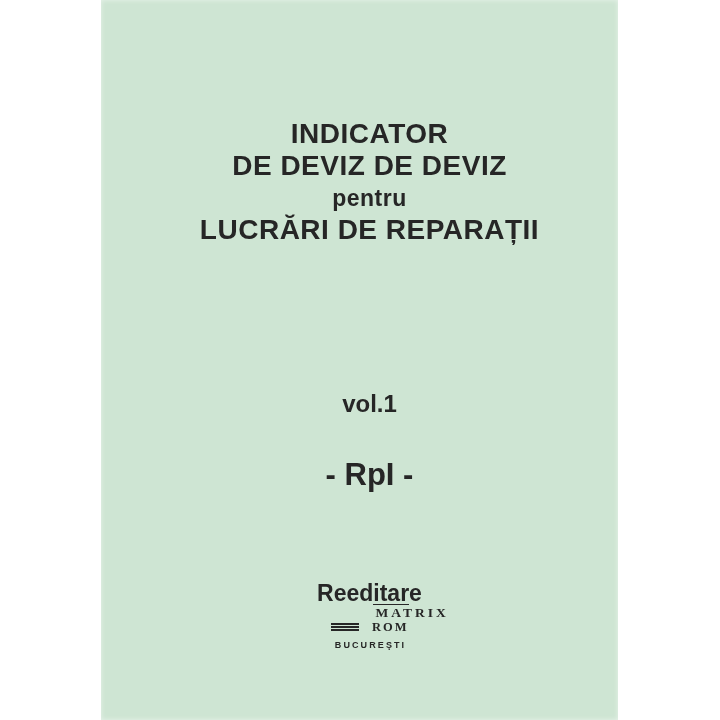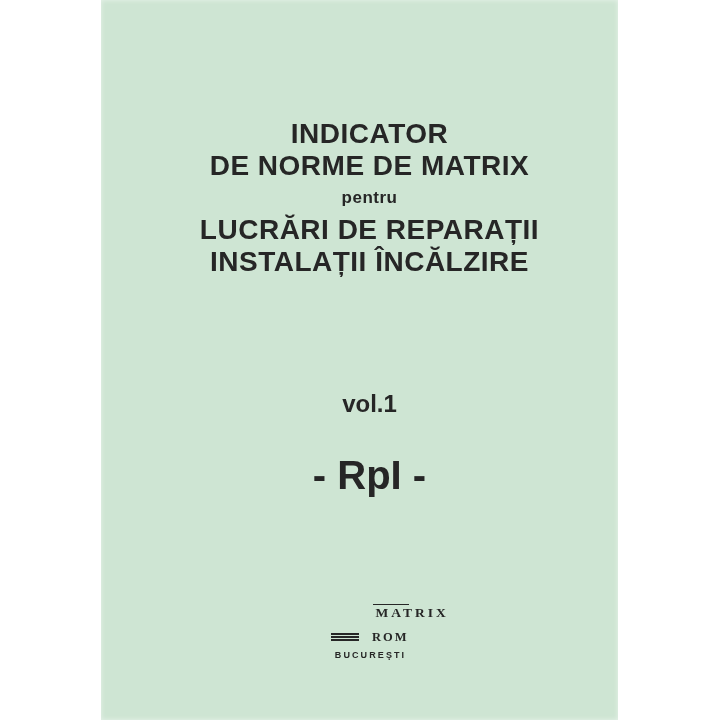--- a/index.html
+++ b/index.html
@@ -35,35 +35,35 @@
     color: var(--text);
   }
   .title-block {
     top: 118px;
     font-weight: bold;
     font-size: 28px;
     line-height: 32px;
     letter-spacing: 0.5px;
   }
   .title-connector {
-    font-size: 17px;
+    font-size: 23px;
     text-align: center;
   }
   .volume-block {
     top: 391px;
     font-weight: bold;
     font-size: 24px;
     line-height: 26px;
   }
   .code-year-block {
     top: 458px;
     font-weight: bold;
   }
   .series-code {
-    font-size: 40px;
+    font-size: 31px;
     line-height: 34px;
   }
   .year {
     font-size: 34px;
     line-height: 36px;
   }
   .edition-block {
     top: 581px;
     font-weight: bold;
     font-size: 23px;
@@ -87,21 +87,21 @@
     text-indent: 3px;
     border-top: 1.5px solid currentColor;
     padding-top: 1px;
     white-space: nowrap;
     margin-left: 42px;
   }
   .logo-row2 {
     display: flex;
     align-items: center;
     gap: 13px;
-    margin-top: 11px;
+    margin-top: 1px;
   }
   .logo-bars {
     flex: 1;
     display: flex;
     flex-direction: column;
     gap: 1.5px;
   }
   .logo-bar {
     height: 1.5px;
     background: currentColor;
@@ -125,32 +125,32 @@
   }
 </style>
 </head>
 <body>
 
 <div class="stage">
   <div class="cover">
 
     <div class="centered title-block">
       <div>INDICATOR</div>
-      <div>DE NORME DE MATRIX</div>
+      <div>DE DEVIZ DE DEVIZ</div>
       <div class="title-connector">pentru</div>
       <div>LUCRĂRI DE REPARAȚII</div>
-      <div>INSTALAȚII ÎNCĂLZIRE</div>
     </div>
 
     <div class="centered volume-block">vol.1</div>
 
     <div class="centered code-year-block">
       <div class="series-code">- RpI -</div>
     </div>
 
+    <div class="centered edition-block">Reeditare</div>
 
     <div class="centered logo-block">
       <div class="logo">
         <div class="logo-matrix">MATRIX</div>
         <div class="logo-row2">
           <div class="logo-bars">
             <div class="logo-bar"></div>
             <div class="logo-bar"></div>
             <div class="logo-bar"></div>
           </div>

